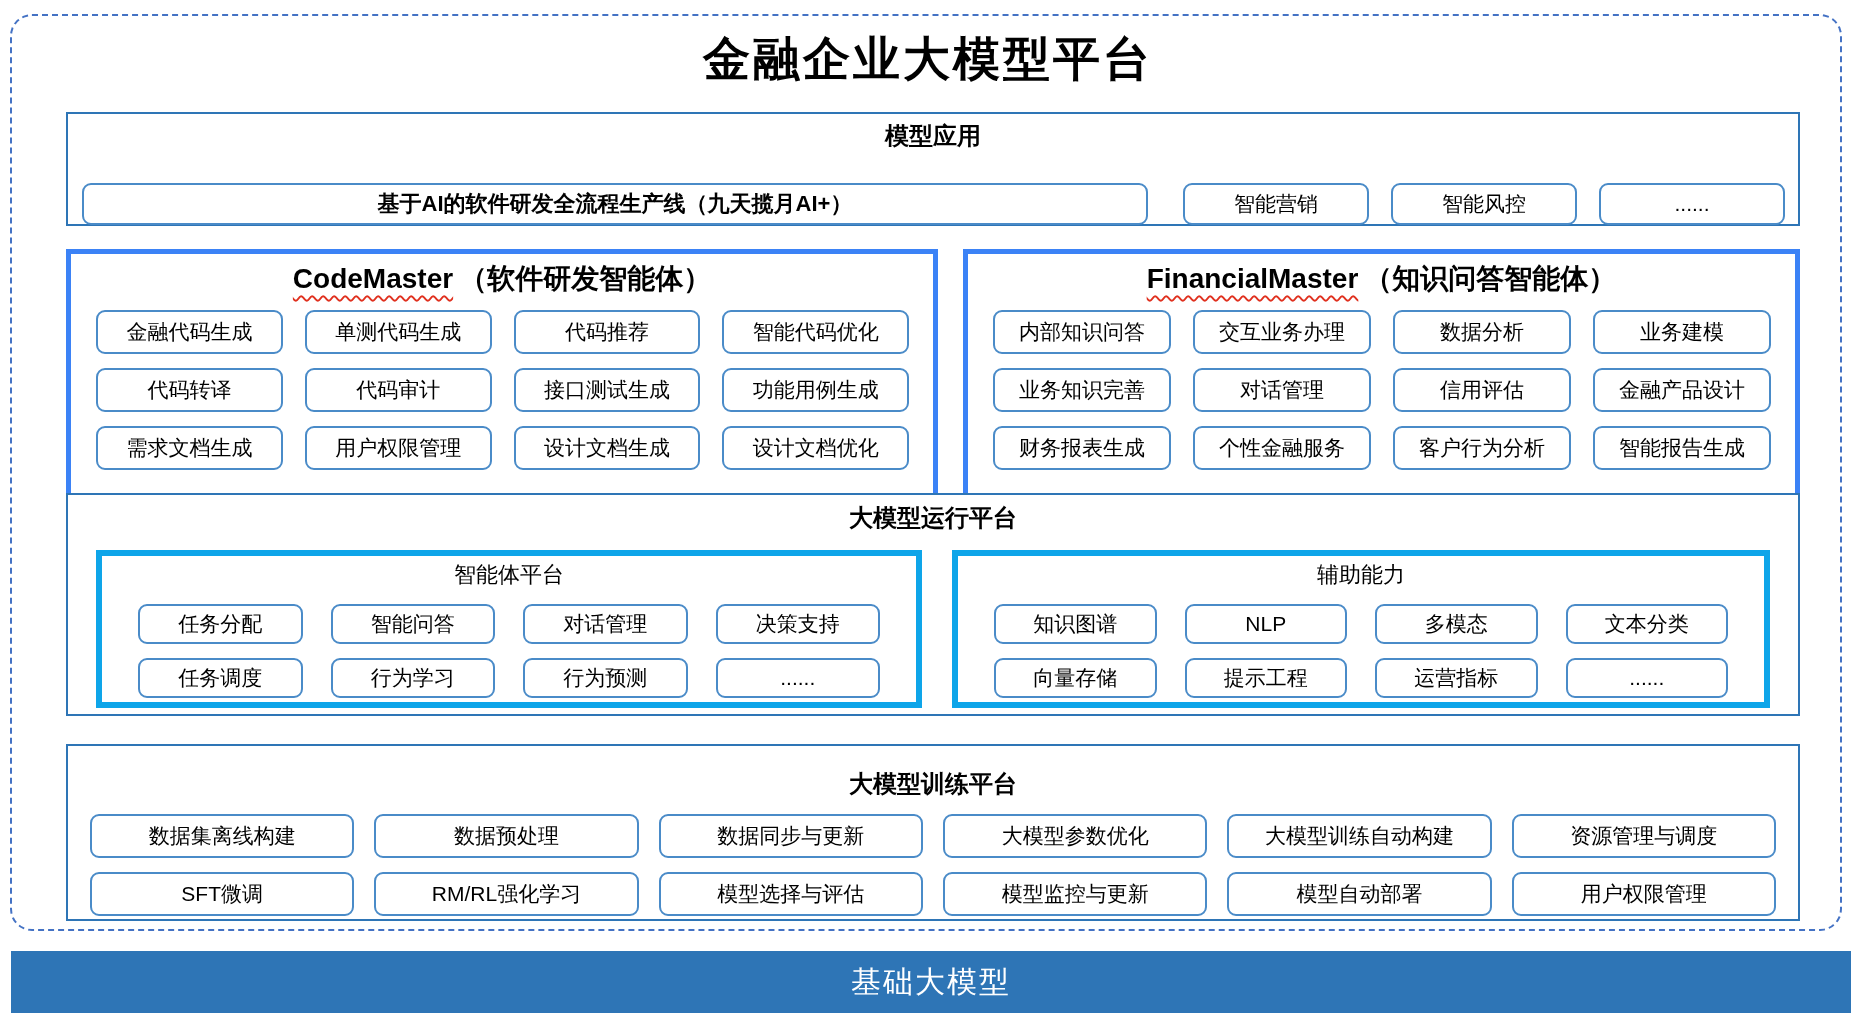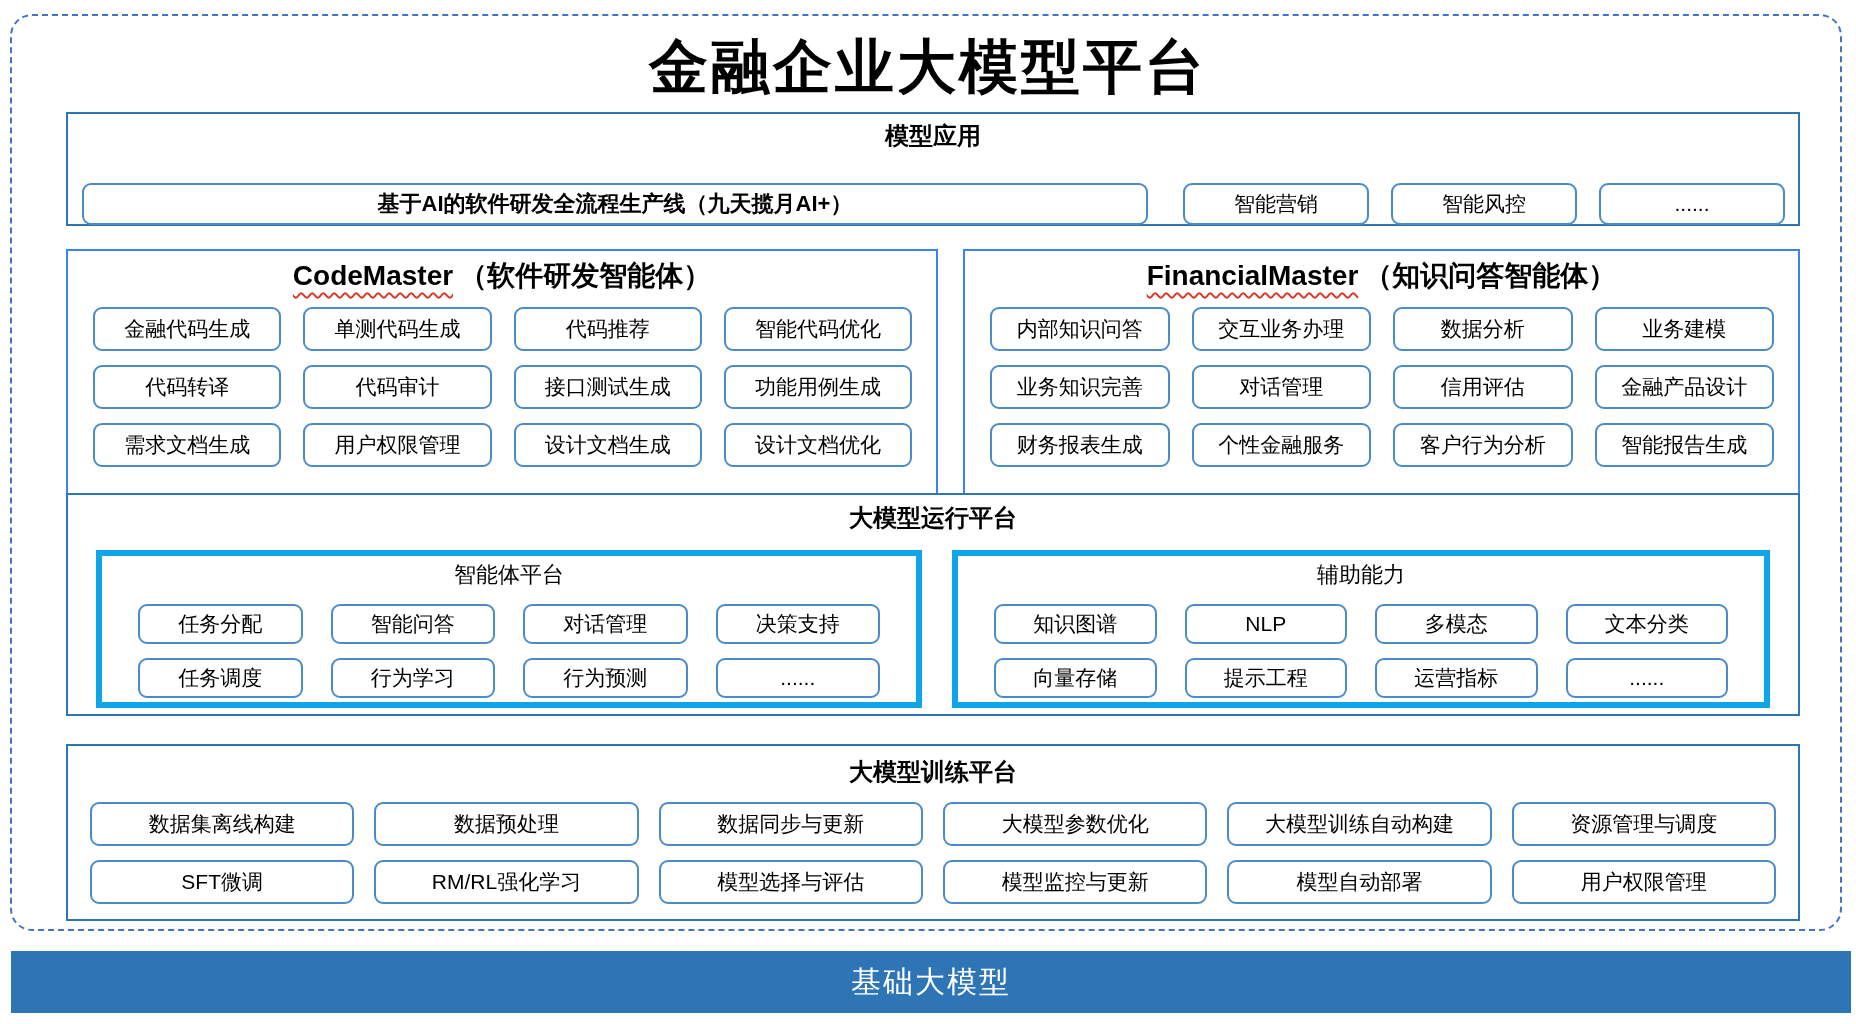--- a/index.html
+++ b/index.html
@@ -12,21 +12,21 @@
   
   .frame{
     position:absolute;left:10px;top:14px;width:1832px;height:917px;
     border:2px dashed #4472C4;border-radius:22px;
     box-sizing:border-box;
   }
   .main-title{
     position:absolute;left:0;top:28px;width:100%;
     text-align:center;
     font-family:Liberation Sans, sans-serif;
-    font-weight:700;font-size:59px;letter-spacing:3px;
+    font-weight:700;font-size:47px;letter-spacing:3px;
   }
   
   .section{
     position:absolute;left:66px;width:1734px;
     border:2px solid #2E75B6;box-sizing:border-box;background:#fff;
   }
   .sec-title{
     text-align:center;font-weight:700;font-size:24px;line-height:32px;
   }
   
@@ -40,21 +40,21 @@
   #sec-apps{top:112px;height:114px;padding-top:6px;}
   #sec-apps .row{
     display:flex;align-items:center;margin-top:13px;padding:18px 13px 0 14px;
   }
   #apps-main-item{width:1066px;height:42px;font-weight:700;font-size:22px;flex:none;}
   #sec-apps .small-items{display:flex;gap:22px;margin-left:auto;}
   #sec-apps .small-items .item{width:186px;height:42px;}
   
   .agent-box{
     position:absolute;top:249px;height:290px;
-    border:2px solid #3b82f6;box-sizing:border-box;background:#fff;
+    border:5px solid #3b82f6;box-sizing:border-box;background:#fff;
   }
   #box-codemaster{left:66px;width:872px;}
   #box-financial{left:963px;width:837px;}
   .agent-title{
     text-align:center;font-weight:700;font-size:28px;line-height:36px;padding-top:7px;
   }
   .agent-title .en{
     text-decoration-line:underline;text-decoration-style:wavy;
     text-decoration-color:#E0301E;text-decoration-thickness:2px;
     text-underline-offset:7px;margin-right:6px;
@@ -68,21 +68,21 @@
   #sec-runtime{top:493px;height:223px;padding-top:7px;}
   .sub-row{display:flex;margin-top:16px;padding:0 28px;gap:30px;}
   .sub-box{
     border:6px solid #0ea5e9;box-sizing:border-box;height:158px;background:#fff;
   }
   #sub-agent{width:826px;}
   #sub-aux{flex:1;}
   .sub-title{text-align:center;font-size:22px;line-height:28px;padding-top:5px;font-weight:400;}
   .sub-box .grid4{grid-auto-rows:40px;padding:15px 36px 0 36px;column-gap:28px;row-gap:14px;}
   
-  #sec-training{top:744px;height:177px;padding-top:10px;}
+  #sec-training{top:744px;height:177px;padding-top:22px;}
   .grid6{
     display:grid;grid-template-columns:repeat(6,1fr);
     grid-auto-rows:44px;column-gap:20px;row-gap:14px;
     padding:14px 22px 0 22px;
   }
   
   .base-bar{
     position:absolute;left:11px;top:951px;width:1840px;height:62px;
     background:#2E75B6;color:#fff;
     display:flex;align-items:center;justify-content:center;

